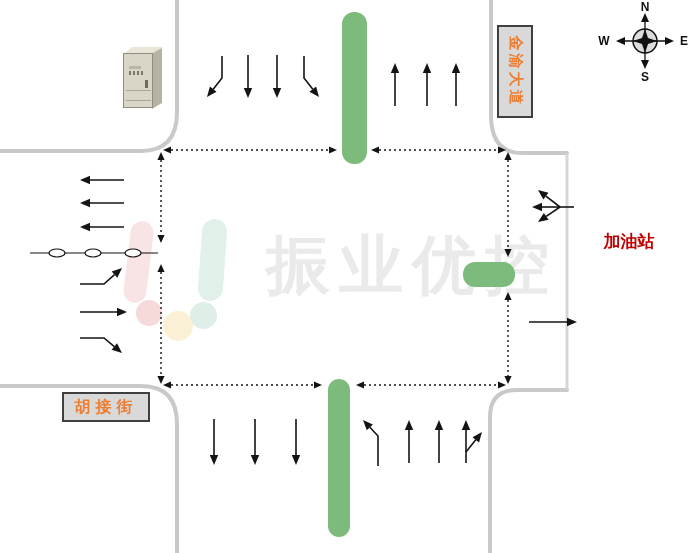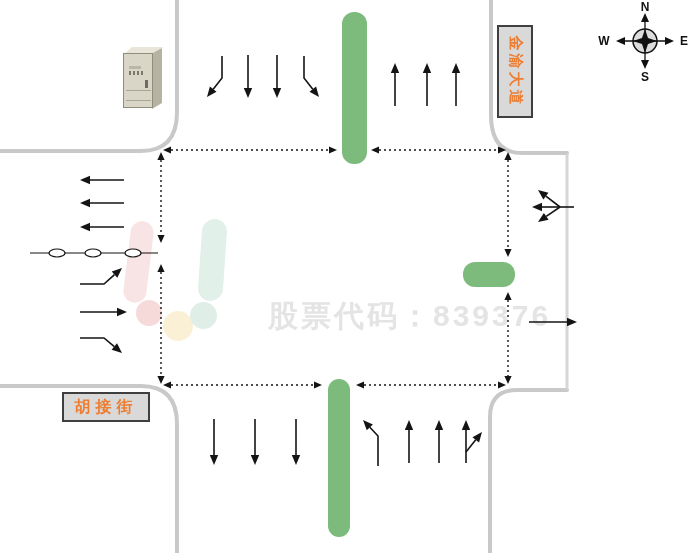--- a/index.html
+++ b/index.html
@@ -47,21 +47,21 @@
 <body>
 
 <div class="canvas">
 
   <div class="wm-shape bar" style="left:127px;top:221px;width:23px;height:82px;background:#F8E4E4;transform:rotate(7deg);"></div>
   <div class="wm-shape bar" style="left:200px;top:219px;width:25px;height:82px;background:#E1F0E9;transform:rotate(4deg);"></div>
   <div class="wm-shape dot" style="left:136px;top:300px;width:26px;height:26px;background:#F6DADA;"></div>
   <div class="wm-shape dot" style="left:163px;top:311px;width:30px;height:30px;background:#FAF0D5;"></div>
   <div class="wm-shape dot" style="left:190px;top:302px;width:27px;height:27px;background:#DFEEE6;"></div>
 
-  <div class="wm-stock">股票代码：839376</div>
+  <div class="wm-brand">振业优控</div>
 
   <svg id="diagram" width="692" height="553" viewBox="0 0 692 553" style="z-index:2;">
 
     <g stroke="#C9C9C9" stroke-width="4" fill="none" stroke-linecap="round">
       <path d="M177,0 L177,112 Q177,151 141,151 L0,151"></path>
       <path d="M491,0 L491,115 Q491,153 522,153 L567,153"></path>
       <path d="M0,386 L141,386 Q177,386 177,424 L177,553"></path>
       <path d="M490,553 L490,417 Q490,390 517,390 L567,390"></path>
       <path stroke="#D6D6D6" stroke-width="3" d="M567,155 L567,388"></path>
     </g>
@@ -232,20 +232,21 @@
     </svg>
 
   <div class="road-label vertical" style="left:497px;top:25px;width:36px;height:93px;">
     <span>金渝大道</span>
   </div>
   <div class="road-label horizontal" style="left:62px;top:392px;width:88px;height:30px;">
     <span>胡接街</span>
   </div>
 
   <div class="note-red">
+    <span style="display:block">加油站</span>
   </div>
 
   <div class="cabinet">
     <div class="cab-top"></div>
     <div class="cab-side"></div>
     <div class="cab-front">
       <div class="cab-plate"></div>
       <div class="cab-seam" style="top:36px;"></div>
       <div class="cab-seam" style="top:46px;"></div>
       <div class="cab-vent" style="left:5px;top:17px;"></div>

